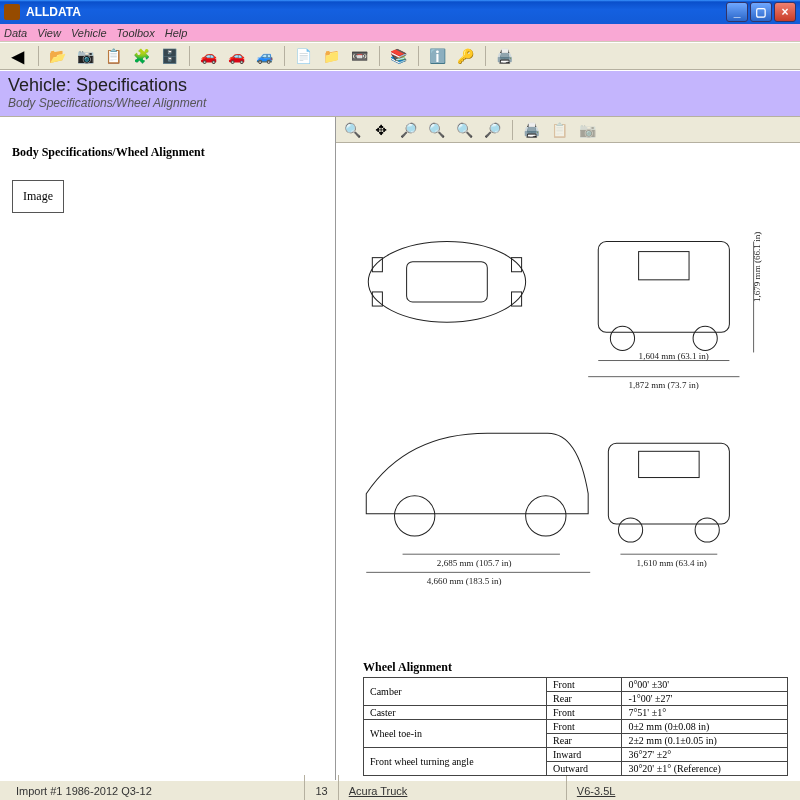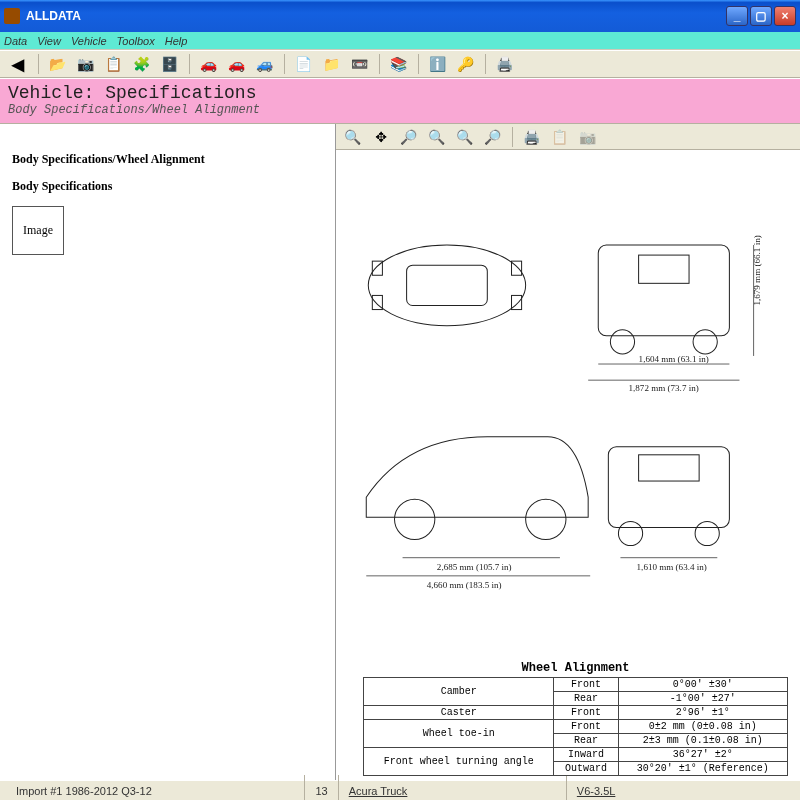--- a/index.html
+++ b/index.html
@@ -14,21 +14,21 @@
     display: flex;
     flex-direction: column;
   }
   
   .titlebar {
     height: 24px;
     background: linear-gradient(to bottom, #3a95ff 0%, #0a4fcb 8%, #1460e0 40%, #135bd7 100%);
     color: #fff;
     display: flex;
     align-items: center;
-    padding: 16px 4px;
+    padding: 8px 4px;
   }
   .titlebar .app-icon {
     width: 16px; height: 16px;
     background: #964b00;
     border-radius: 2px;
     margin-right: 6px;
     display: inline-block;
   }
   .titlebar .title { flex: 1; font-weight: bold; font-size: 12px; }
   .titlebar .win-btns { display: flex; gap: 2px; }
@@ -38,21 +38,21 @@
     border-radius: 3px;
     display: flex; align-items: center; justify-content: center;
     font-family: Arial; font-weight: bold; font-size: 12px;
     color: #fff;
     background: linear-gradient(to bottom,#6fa8ff,#2a65c8);
   }
   .titlebar .win-btn.close { background: linear-gradient(to bottom,#f08070,#c83c28); }
   
   .menubar {
     height: 18px;
-    background: #5eead4;
+    background: #f9a8d4;
     display: flex;
     align-items: center;
     padding: 0 4px;
     gap: 10px;
     border-bottom: 1px solid #cfc9b8;
     font-size: 11px;
     font-style: italic;
     color: #333;
   }
   .menubar span { }
@@ -75,25 +75,25 @@
     font-size: 14px;
   }
   .sep { width: 1px; height: 20px; background: #b5b0a0; margin: 0 2px; }
   .arrow-btn {
     width: 24px; height: 22px;
     display: flex; align-items: center; justify-content: center;
     font-size: 16px; font-weight: bold;
   }
   
   .header-sec {
-    background: #f9a8d4;
+    background: #c4b5fd;
     border-top: 1px solid #fff;
     border-bottom: 1px solid #b5b0a0;
     padding: 4px 8px 6px 8px;
-    font-family: Liberation Mono, monospace;
+    font-family: Liberation Sans, sans-serif;
   }
   .header-sec .htitle { font-size: 18px; color: #222; }
   .header-sec .hsub { font-size: 12px; color: #555; font-style: italic; }
   
   .main {
     flex: 1;
     display: flex;
     min-height: 0;
   }
   .left-pane {
@@ -102,22 +102,22 @@
     border-right: 1px solid #999;
     padding: 28px 12px 12px 12px;
     font-family: "Times New Roman", serif;
     font-size: 12px;
     color: #000;
   }
   .left-pane .bold { font-weight: bold; margin-bottom: 12px; }
   .img-label {
     display: inline-block;
     border: 1px solid #555;
-    padding: 16px 10px;
-    margin-top: 0;
+    padding: 8px 10px;
+    margin-top: 8px;
     font-family: "Times New Roman", serif;
     text-align: right;
   }
   .right-pane {
     flex: 1;
     display: flex;
     flex-direction: column;
     background: #fff;
     min-width: 0;
   }
@@ -134,23 +134,22 @@
     flex: 1;
     overflow: hidden;
     position: relative;
     margin-top: 24px;
   }
   .diagram-area svg { width: 100%; height: 100%; }
   
   .align-table {
     position: absolute;
     left: 27px; right: 12px; bottom: 4px;
-    font-family: Liberation Mono, monospace;
+    font-family: Liberation Serif, serif;
     font-size: 10px;
-    text-align: center;
   }
   .align-table .ttl { font-weight: bold; font-size: 12px; margin-bottom: 2px; }
   table.wa {
     border-collapse: collapse;
     width: 100%;
   }
   table.wa td {
     border: 1px solid #444;
     padding: 1px 6px;
     white-space: nowrap;
@@ -218,21 +217,20 @@
 
 <div class="header-sec">
   <div class="htitle">Vehicle:  Specifications</div>
   <div class="hsub">Body Specifications/Wheel Alignment</div>
 </div>
 
 <div class="main">
 
   <div class="left-pane">
     <div class="bold">Body Specifications/Wheel Alignment</div>
-    <div class="bold">Body Specifications</div>
     <div class="img-label">Image</div>
   </div>
 
   <div class="right-pane">
     <div class="right-toolbar">
       <div class="tbtn">🔍</div>
       <div class="tbtn">✥</div>
       <div class="tbtn" style="color:#06c">🔎</div>
       <div class="tbtn">🔍</div>
       <div class="tbtn" style="color:#888">🔍</div>
@@ -299,30 +297,30 @@
               <td>Front</td>
               <td>0°00' ±30'</td>
             </tr>
             <tr>
               <td>Rear</td>
               <td>-1°00' ±27'</td>
             </tr>
             <tr>
               <td>Caster</td>
               <td>Front</td>
-              <td>2°96' ±1°</td>
+              <td>7°51' ±1°</td>
             </tr>
             <tr>
               <td rowspan="2">Wheel toe-in</td>
               <td>Front</td>
               <td>0±2 mm (0±0.08 in)</td>
             </tr>
             <tr>
               <td>Rear</td>
-              <td>2±3 mm (0.1±0.08 in)</td>
+              <td>2±2 mm (0.1±0.05 in)</td>
             </tr>
             <tr>
               <td rowspan="2">Front wheel turning angle</td>
               <td>Inward</td>
               <td>36°27' ±2°</td>
             </tr>
             <tr>
               <td>Outward</td>
               <td>30°20' ±1° (Reference)</td>
             </tr>

